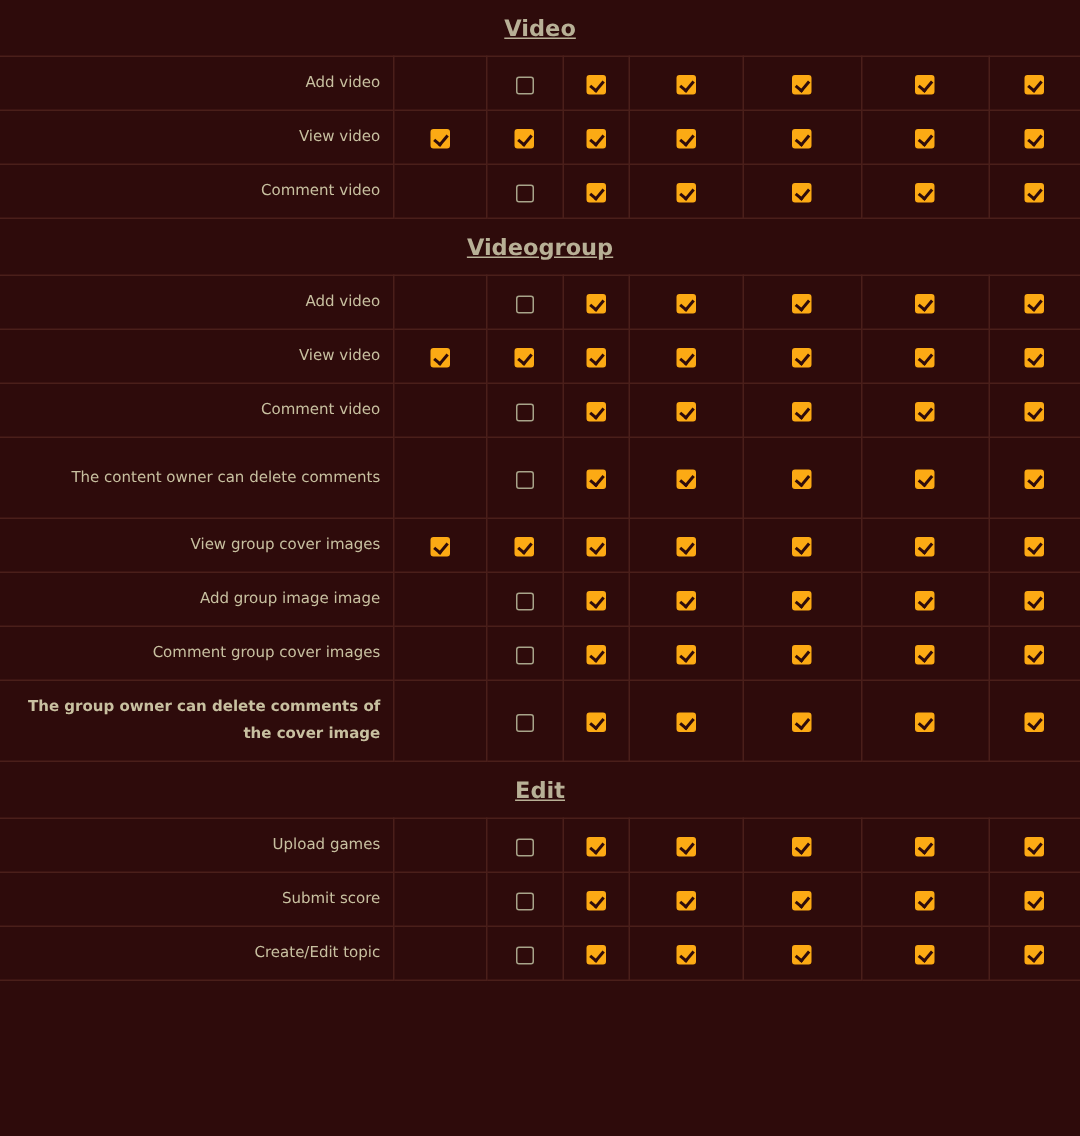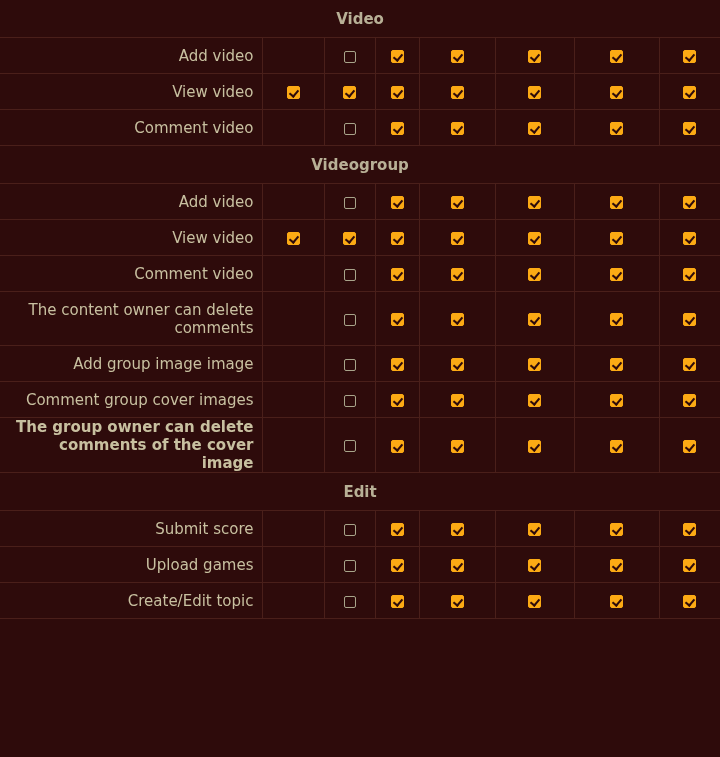--- a/index.html
+++ b/index.html
@@ -26,27 +26,27 @@
     height:36px;
     font-weight:bold;
     font-size:15px;
     color:#b8b096;
     border-left:none; border-right:none;
     padding-top:1px;
   }
   table.perm td.label {
     text-align:right;
     padding-right:8px;
-    font-size:15px;
+    font-size:10px;
     line-height:18px;
     color:#c8c0a0;
   }
   table.perm tr.tall td { height:53px; }
   table.perm td:first-child { border-left:none; }
-  table.perm td:last-child { border-right:none; }
+  table.perm td:last-child { border-right:none;text-decoration:underline; }
   .cb {
     display:inline-block;
     width:11px; height:11px;
     border-radius:2px;
     vertical-align:middle;
     position:relative;
     box-sizing:border-box;
   }
   .cb.on { background:#fcaa14; border:1px solid #fcaa14; width:13px; height:13px; }
   .cb.on::after {
@@ -145,20 +145,30 @@
         <td class="label" style="padding-left: 22px;">The content owner can delete comments</td>
         <td></td>
         <td><span class="cb off" role="checkbox" aria-checked="false"></span></td>
         <td><span class="cb on" role="checkbox" aria-checked="true"></span></td>
         <td><span class="cb on" role="checkbox" aria-checked="true"></span></td>
         <td><span class="cb on" role="checkbox" aria-checked="true"></span></td>
         <td><span class="cb on" role="checkbox" aria-checked="true"></span></td>
         <td><span class="cb on" role="checkbox" aria-checked="true"></span></td>
       </tr>
       <tr>
+        <td class="label">View group cover images</td>
+        <td><span class="cb on" role="checkbox" aria-checked="true"></span></td>
+        <td><span class="cb on" role="checkbox" aria-checked="true"></span></td>
+        <td><span class="cb on" role="checkbox" aria-checked="true"></span></td>
+        <td><span class="cb on" role="checkbox" aria-checked="true"></span></td>
+        <td><span class="cb on" role="checkbox" aria-checked="true"></span></td>
+        <td><span class="cb on" role="checkbox" aria-checked="true"></span></td>
+        <td><span class="cb on" role="checkbox" aria-checked="true"></span></td>
+      </tr>
+      <tr>
         <td class="label">Add group image image</td>
         <td></td>
         <td><span class="cb off" role="checkbox" aria-checked="false"></span></td>
         <td><span class="cb on" role="checkbox" aria-checked="true"></span></td>
         <td><span class="cb on" role="checkbox" aria-checked="true"></span></td>
         <td><span class="cb on" role="checkbox" aria-checked="true"></span></td>
         <td><span class="cb on" role="checkbox" aria-checked="true"></span></td>
         <td><span class="cb on" role="checkbox" aria-checked="true"></span></td>
       </tr>
       <tr>
@@ -178,31 +188,31 @@
         <td><span class="cb on" role="checkbox" aria-checked="true"></span></td>
         <td><span class="cb on" role="checkbox" aria-checked="true"></span></td>
         <td><span class="cb on" role="checkbox" aria-checked="true"></span></td>
         <td><span class="cb on" role="checkbox" aria-checked="true"></span></td>
         <td><span class="cb on" role="checkbox" aria-checked="true"></span></td>
       </tr>
       <tr class="section">
         <td colspan="8">Edit</td>
       </tr>
       <tr>
+        <td class="label">Upload games</td>
+        <td></td>
+        <td><span class="cb off" role="checkbox" aria-checked="false"></span></td>
+        <td><span class="cb on" role="checkbox" aria-checked="true"></span></td>
+        <td><span class="cb on" role="checkbox" aria-checked="true"></span></td>
+        <td><span class="cb on" role="checkbox" aria-checked="true"></span></td>
+        <td><span class="cb on" role="checkbox" aria-checked="true"></span></td>
+        <td><span class="cb on" role="checkbox" aria-checked="true"></span></td>
+      </tr>
+      <tr>
         <td class="label">Submit score</td>
-        <td></td>
-        <td><span class="cb off" role="checkbox" aria-checked="false"></span></td>
-        <td><span class="cb on" role="checkbox" aria-checked="true"></span></td>
-        <td><span class="cb on" role="checkbox" aria-checked="true"></span></td>
-        <td><span class="cb on" role="checkbox" aria-checked="true"></span></td>
-        <td><span class="cb on" role="checkbox" aria-checked="true"></span></td>
-        <td><span class="cb on" role="checkbox" aria-checked="true"></span></td>
-      </tr>
-      <tr>
-        <td class="label">Upload games</td>
         <td></td>
         <td><span class="cb off" role="checkbox" aria-checked="false"></span></td>
         <td><span class="cb on" role="checkbox" aria-checked="true"></span></td>
         <td><span class="cb on" role="checkbox" aria-checked="true"></span></td>
         <td><span class="cb on" role="checkbox" aria-checked="true"></span></td>
         <td><span class="cb on" role="checkbox" aria-checked="true"></span></td>
         <td><span class="cb on" role="checkbox" aria-checked="true"></span></td>
       </tr>
       <tr>
         <td class="label">Create/Edit topic</td>

